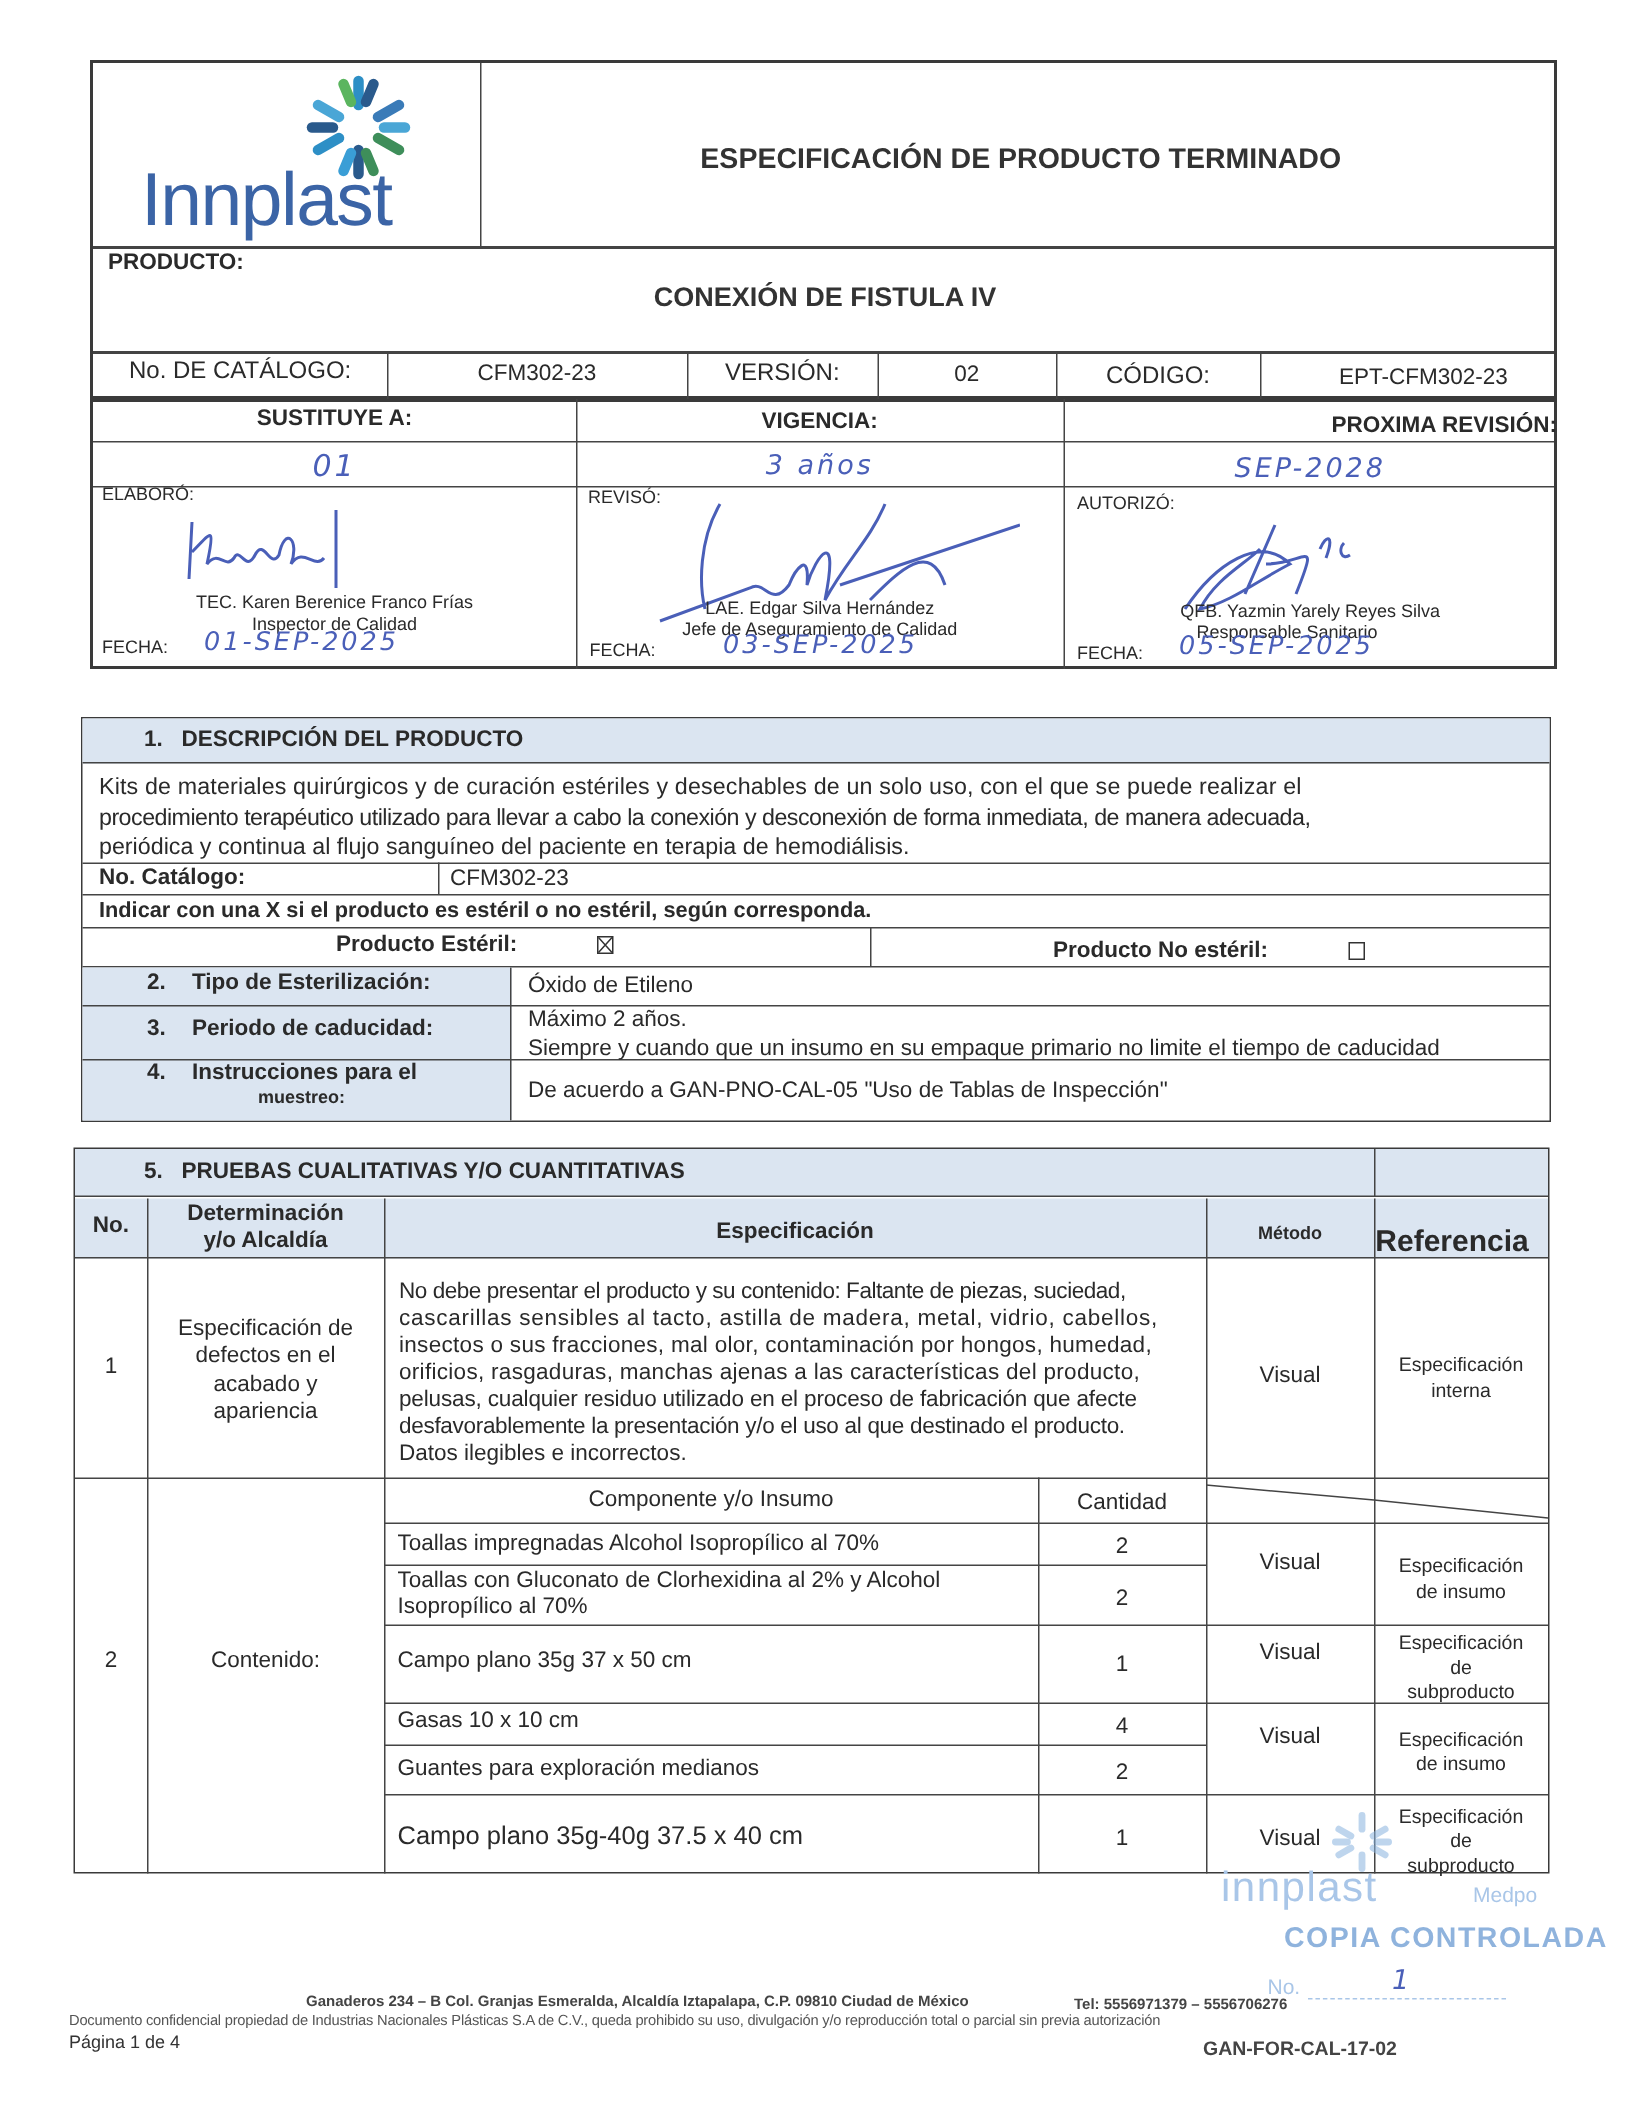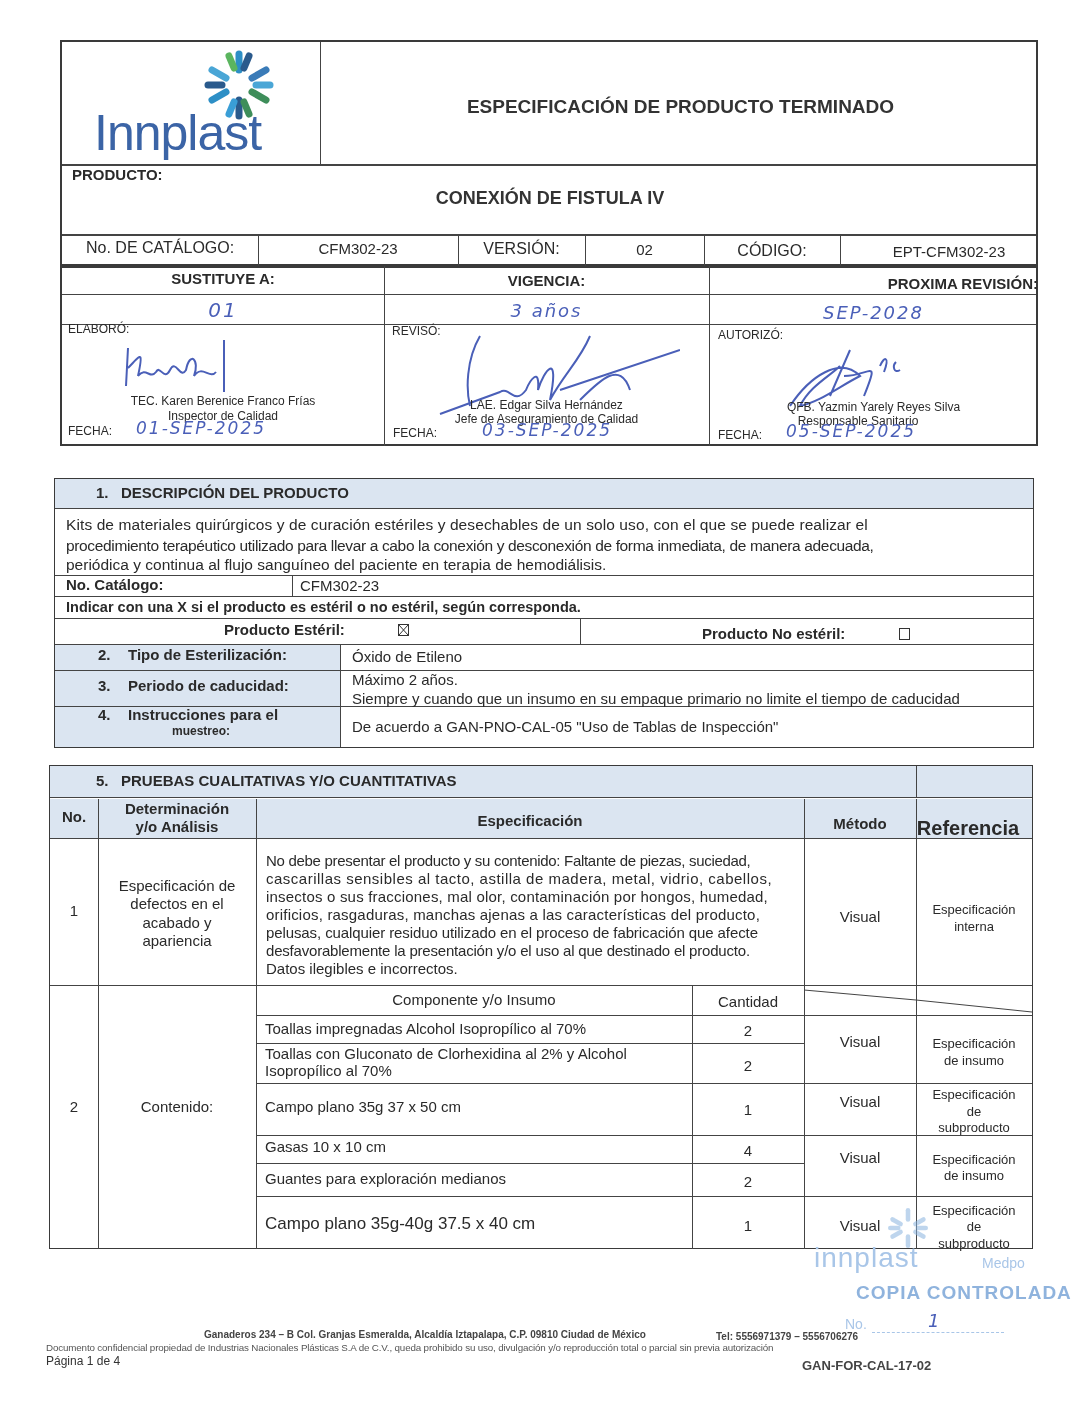--- a/index.html
+++ b/index.html
@@ -153,23 +153,23 @@
 <div class="abs blue-bg" style="left:50px;top:799px;width:982px;height:40px;border-bottom:1px solid #444;"></div>
 
 <div class="abs" style="left:98px;top:799px;height:450px;border-left:1px solid #444;"></div>
 <div class="abs" style="left:256px;top:799px;height:450px;border-left:1px solid #444;"></div>
 <div class="abs" style="left:804px;top:799px;height:186px;border-left:1px solid #444;"></div>
 <div class="abs" style="left:804px;top:985px;height:264px;border-left:1px solid #444;"></div>
 <div class="abs" style="left:916px;top:799px;height:450px;border-left:1px solid #444;"></div>
 
 <div class="txt center" style="left:50px;top:808px;width:48px;font-size:15px;font-weight:bold;">No.</div>
 <div class="txt center" style="left:98px;top:800px;width:158px;font-size:15px;font-weight:bold;">Determinación</div>
-<div class="txt center" style="left:98px;top:818px;width:158px;font-size:15px;font-weight:bold;">y/o Análisis</div>
+<div class="txt center" style="left:98px;top:818px;width:158px;font-size:15px;font-weight:bold;">y/o Alcaldía</div>
 <div class="txt center" style="left:256px;top:812px;width:548px;font-size:15px;font-weight:bold;">Especificación</div>
-<div class="txt center" style="left:804px;top:815px;width:112px;font-size:15px;font-weight:bold;">Método</div>
+<div class="txt center" style="left:804px;top:815px;width:112px;font-size:12px;font-weight:bold;">Método</div>
 <div class="txt center" style="left:916px;top:817px;width:104px;font-size:20px;font-weight:bold;">Referencia</div>
 
 <div class="txt center" style="left:50px;top:902px;width:48px;font-size:15px;">1</div>
 <div class="txt center" style="left:98px;top:877px;width:158px;font-size:15px;">Especificación de</div>
 <div class="txt center" style="left:98px;top:895px;width:158px;font-size:15px;">defectos en el</div>
 <div class="txt center" style="left:98px;top:914px;width:158px;font-size:15px;">acabado y</div>
 <div class="txt center" style="left:98px;top:932px;width:158px;font-size:15px;">apariencia</div>
 
 <div class="txt" style="left:266px;top:852px;font-size:15px;letter-spacing:-0.3px;">No debe presentar el producto y su contenido: Faltante de piezas, suciedad,</div>
 <div class="txt" style="left:266px;top:870px;font-size:15px;letter-spacing:0.5px;">cascarillas sensibles al tacto, astilla de madera, metal, vidrio, cabellos,</div>

